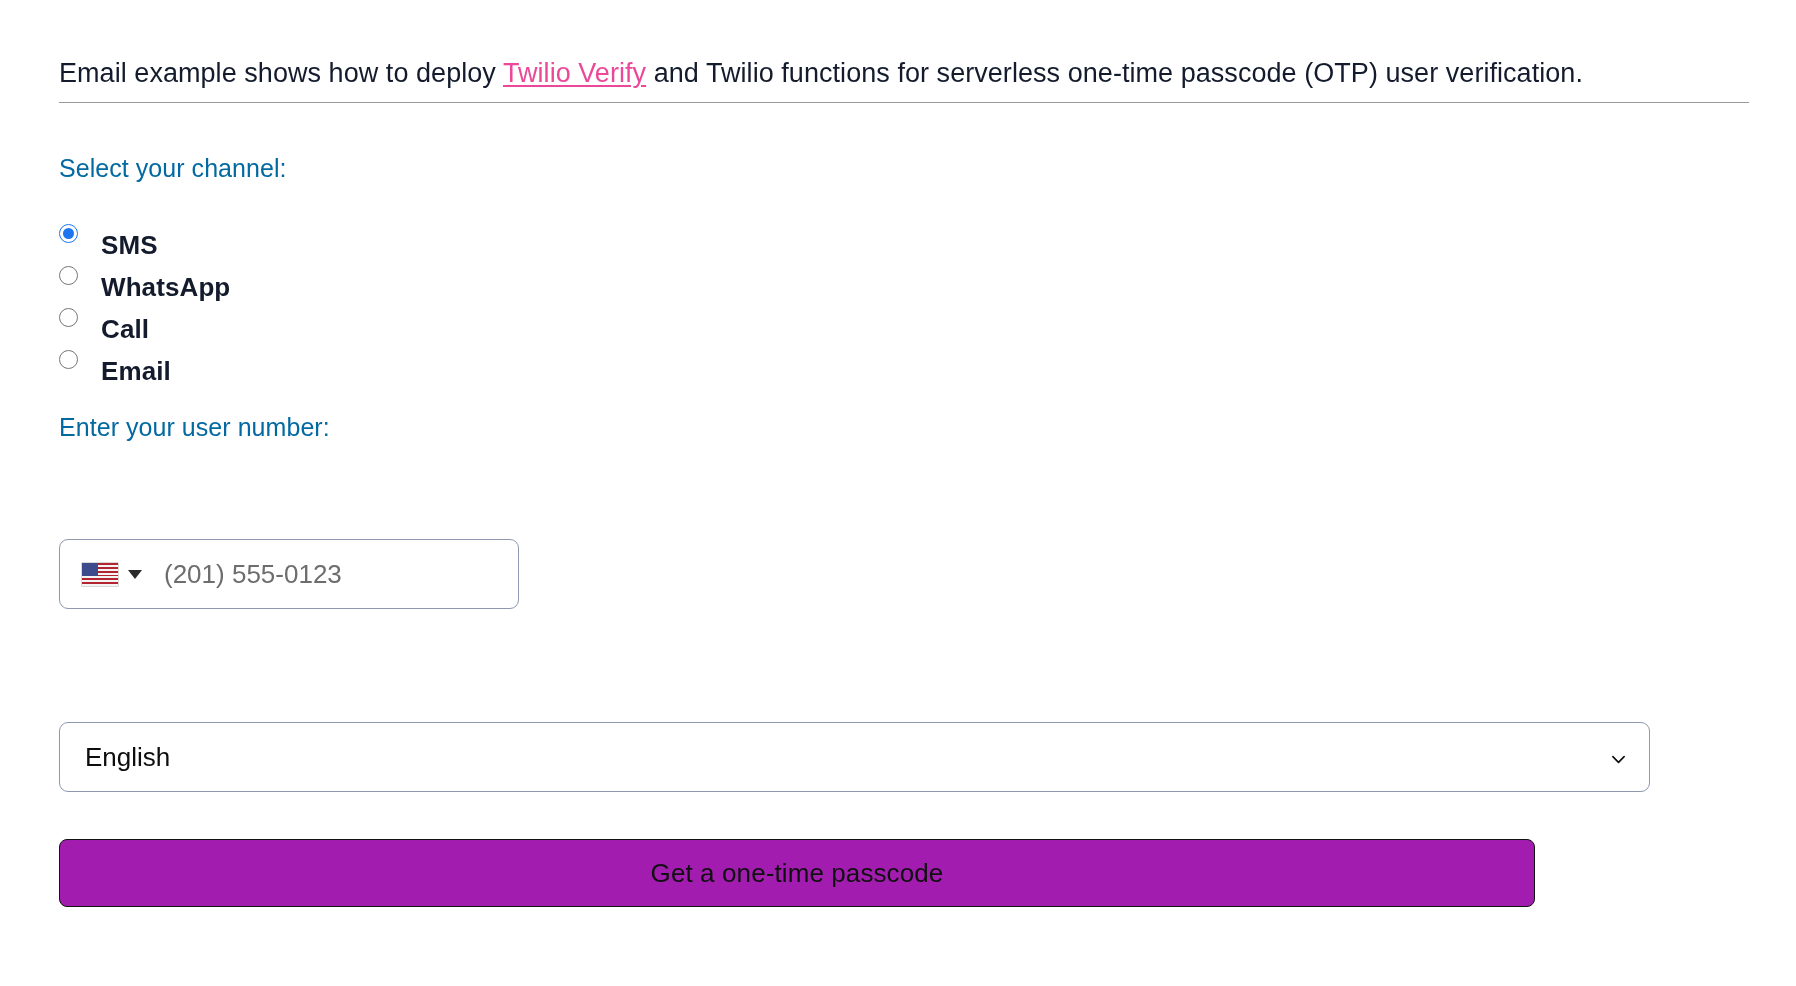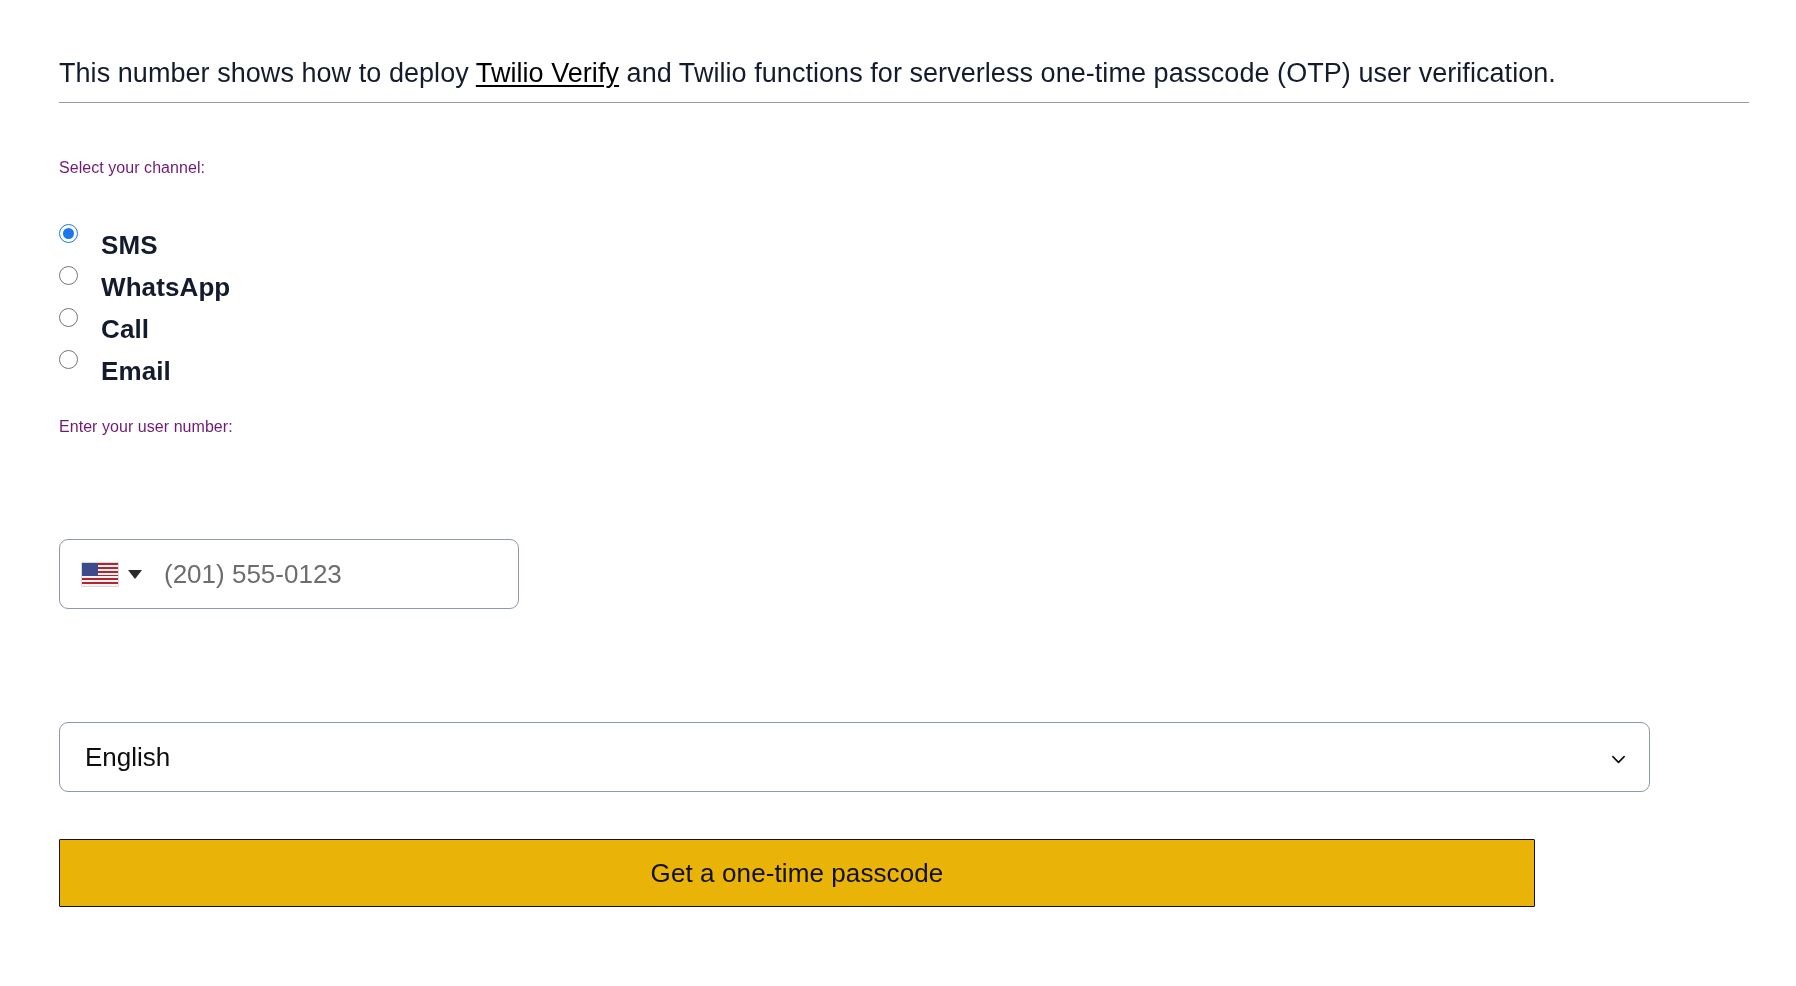--- a/index.html
+++ b/index.html
@@ -29,43 +29,43 @@
     left: 59px;
     top: 26px;
     width: 1700px;
     font-size: 27px;
     line-height: 40px;
     color: #131b2c;
     letter-spacing: 0.05px;
     white-space: nowrap;
   }
   .intro a {
-    color: #000000;
+    color: #ec4899;
     text-decoration: underline;
     text-underline-offset: 3px;
     text-decoration-thickness: 1.5px;
   }
 
   
   .divider {
     position: absolute;
     left: 59px;
     top: 94px;
     width: 1690px;
     height: 1px;
     background: #9a9a9a;
     border: 0;
   }
 
   
   .field-label {
     position: absolute;
-    font-size: 16px;
+    font-size: 25px;
     line-height: 32px;
-    color: #701a75;
+    color: #0369a1;
     letter-spacing: 0.05px;
     white-space: nowrap;
   }
   .label-channel   { left: 59px; top: 152px; }
   .label-phone     { left: 59px; top: 411px; }
   .label-language  { left: 59px; top: 575px; }
 
   
   .radio-group {
     position: absolute;
@@ -222,39 +222,39 @@
   .select-chevron svg { display: block; }
 
   
   .submit-btn {
     position: absolute;
     left: 59px;
     top: 839px;
     width: 1476px;
     height: 68px;
     box-sizing: border-box;
-    background: #eab308;
+    background: #a21caf;
     border: 1.8px solid #121212;
-    border-radius: 1px;
+    border-radius: 8px;
     font-family: "Liberation Sans", sans-serif;
     font-size: 26px;
     color: #101010;
     letter-spacing: 0.1px;
     cursor: pointer;
     display: flex;
     align-items: center;
     justify-content: center;
   }
 </style>
 </head>
 <body>
 
 <div class="page">
 
-  <p class="intro"><span>This number shows how to deploy </span><a href="#">Twilio Verify</a><span> and Twilio functions for serverless one-time passcode (OTP) user verification.</span></p>
+  <p class="intro"><span>Email example shows how to deploy </span><a href="#">Twilio Verify</a><span> and Twilio functions for serverless one-time passcode (OTP) user verification.</span></p>
 
   <hr class="divider">
 
   <div class="field-label label-channel">Select your channel:</div>
 
   <div class="radio-group">
 
     <label class="radio-row selected">
       <span class="radio-mark"></span>
       <span class="radio-label">SMS</span>

